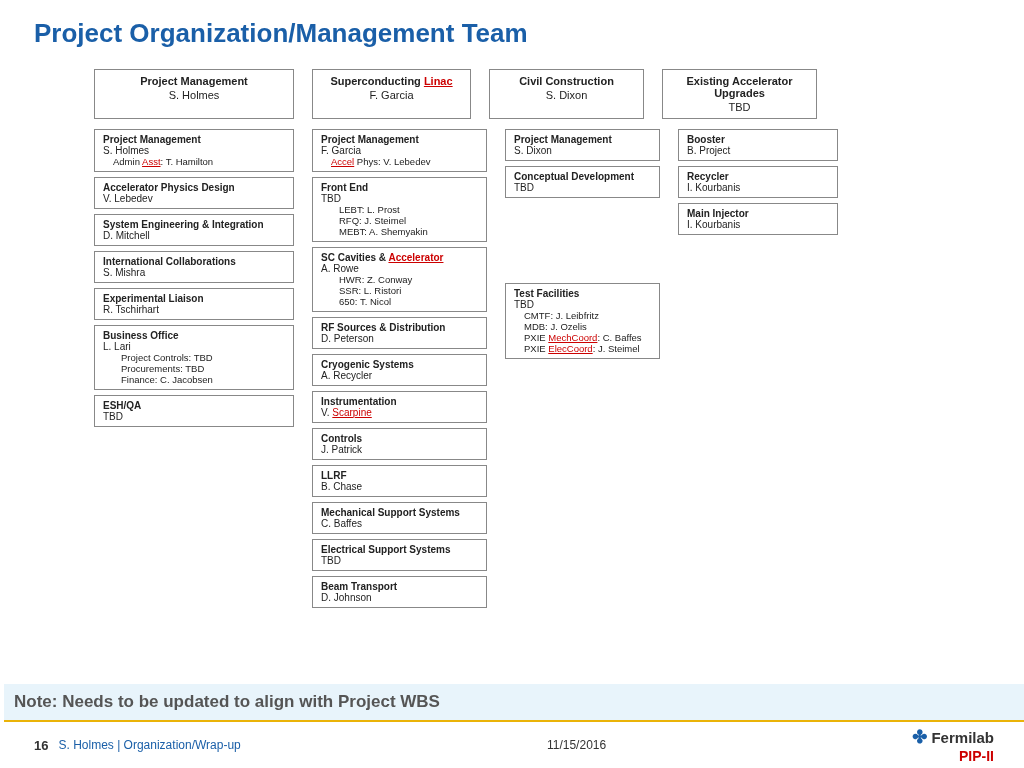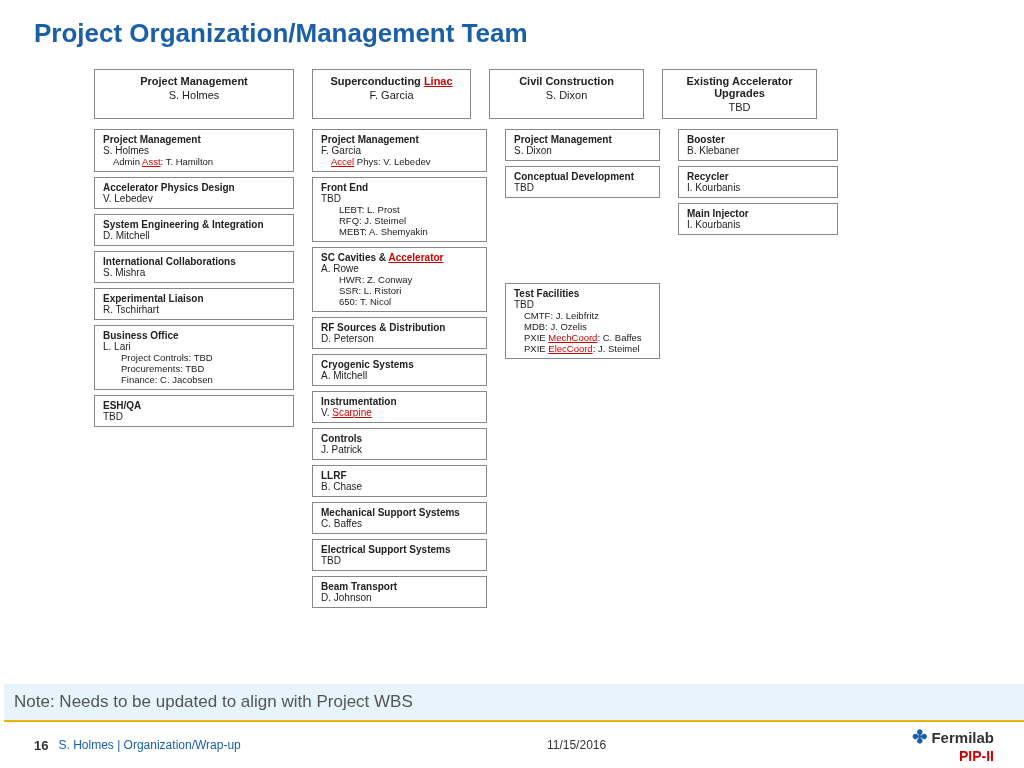--- a/index.html
+++ b/index.html
@@ -98,21 +98,21 @@
     .link {
       color: #c00;
       text-decoration: underline;
     }
     
     .note-bar {
       background: #e8f4fb;
       padding: 8px 10px;
       margin: 0 -30px;
       font-size: 17px;
-      font-weight: normal;
+      font-weight: bold;
       color: #555;
       margin-top: 6px;
     }
     
     .footer {
       display: flex;
       align-items: center;
       justify-content: space-between;
       padding: 4px 0;
       border-top: 2px solid #eab308;
@@ -253,21 +253,21 @@
           <div class="box-sub indent">HWR: Z. Conway</div>
           <div class="box-sub indent">SSR:  L. Ristori</div>
           <div class="box-sub indent">650: T. Nicol</div>
         </div>
         <div class="box">
           <div class="box-title">RF Sources &amp; Distribution</div>
           <div class="box-name">D. Peterson</div>
         </div>
         <div class="box">
           <div class="box-title">Cryogenic Systems</div>
-          <div class="box-name">A. Mitchell</div>
+          <div class="box-name">A. Recycler</div>
         </div>
         <div class="box">
           <div class="box-title">Instrumentation</div>
           <div class="box-name">V. <span class="link">Scarpine</span></div>
         </div>
         <div class="box">
           <div class="box-title">Controls</div>
           <div class="box-name">J. Patrick</div>
         </div>
         <div class="box">
@@ -304,21 +304,21 @@
           <div class="box-sub">CMTF: J. Leibfritz</div>
           <div class="box-sub">MDB:  J. Ozelis</div>
           <div class="box-sub">PXIE <span class="link">MechCoord</span>: C. Baffes</div>
           <div class="box-sub">PXIE <span class="link">ElecCoord</span>: J. Steimel</div>
         </div>
       </div>
 
       <div class="col col4">
         <div class="box">
           <div class="box-title">Booster</div>
-          <div class="box-name">B. Klebaner</div>
+          <div class="box-name">B. Project</div>
         </div>
         <div class="box">
           <div class="box-title">Recycler</div>
           <div class="box-name">I. Kourbanis</div>
         </div>
         <div class="box">
           <div class="box-title">Main Injector</div>
           <div class="box-name">I. Kourbanis</div>
         </div>
       </div>

